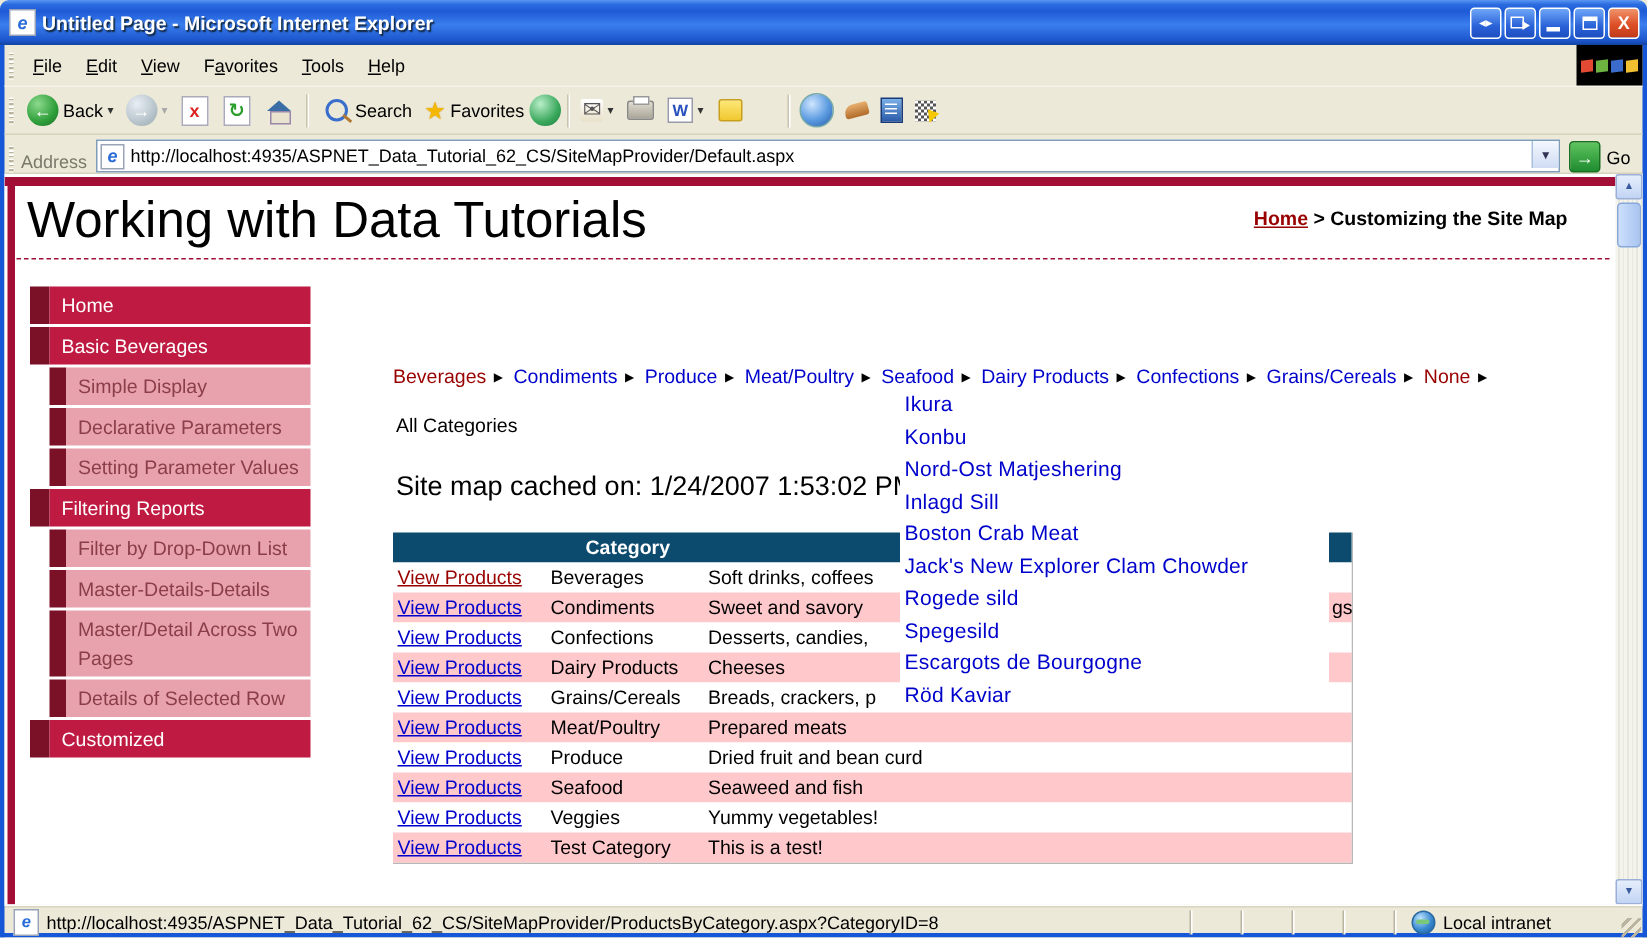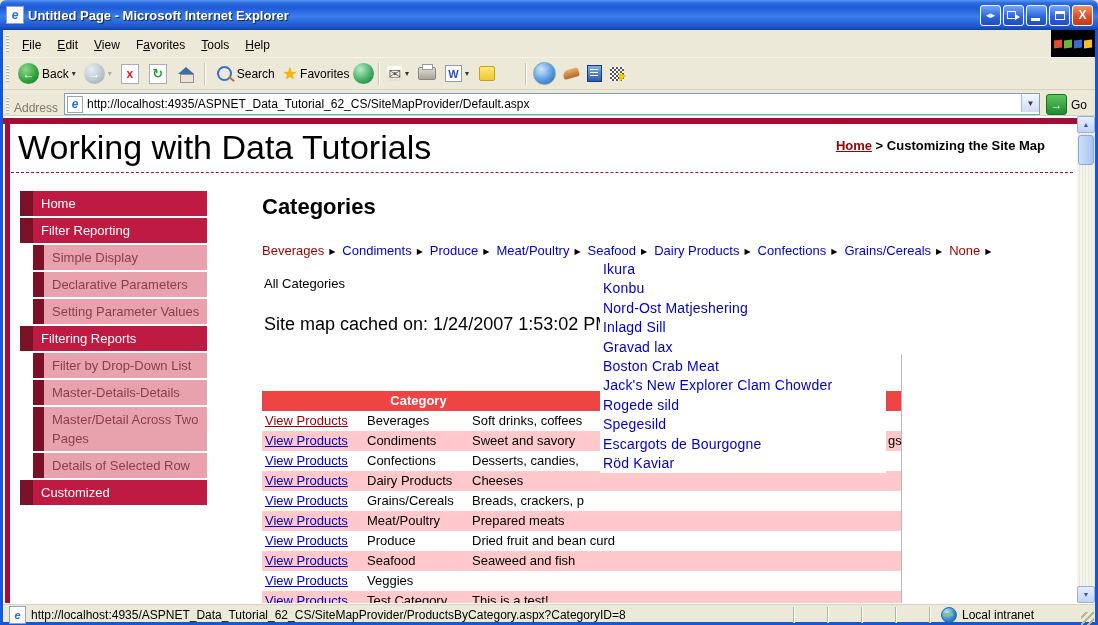--- a/index.html
+++ b/index.html
@@ -105,21 +105,21 @@
   .heading{position:absolute;left:259px;top:78px;font-size:22px;font-weight:bold;color:#000;}
   .catmenu{position:absolute;left:259px;top:127px;font-size:13px;white-space:nowrap;z-index:2;}
   .cat-link{color:#0000cc;margin-right:5px;}
   .cat-link.hl{color:#990000;}
   .cat-arrow{color:#000;font-size:8px;margin-right:7px;vertical-align:1px;}
   .all-cats{position:absolute;left:261px;top:160px;font-size:13px;color:#000;}
   .cache-note{position:absolute;left:261px;top:198px;font-size:18px;color:#000;}
   
   .w-table{position:absolute;left:259px;top:239px;width:639px;z-index:1;
     border-right:1px solid #b8b8b8;border-bottom:1px solid #b8b8b8;box-sizing:content-box;}
-  .t-head{display:flex;height:20px;background:#ef4444;color:#fff;font-size:13px;font-weight:bold;margin-top:36px;}
+  .t-head{display:flex;height:20px;background:#0c4a6e;color:#fff;font-size:13px;font-weight:bold;}
   .t-head .h2{width:103px;text-align:center;line-height:20px;}
   .t-head .h1{width:105px;} .t-head .h3{flex:1;}
   .t-row{display:flex;height:20px;font-size:13px;line-height:20px;position:relative;background:#fff;}
   .t-row.pink{background:#ffc9cc;}
   .t-view{width:105px;flex:0 0 auto;color:#0000cc;text-decoration:underline;padding-left:3px;box-sizing:border-box;}
   .t-view.visited{color:#990000;}
   .t-cat{width:103px;flex:0 0 auto;color:#000;}
   .t-desc{flex:1;color:#000;white-space:nowrap;overflow:hidden;padding-left:2px;}
   .t-tail{position:absolute;left:626px;top:0;color:#000;}
   
@@ -260,21 +260,21 @@
     <div class="crumbs"><span class="crumb-home">Home</span><span> &gt; </span><span>Customizing the Site Map</span></div>
     <div class="dashed"></div>
 
     <div class="sidebar">
         <div class="sb-row top">
           <span class="sb-block"></span>
           <span class="sb-label">Home</span>
         </div>
         <div class="sb-row top">
           <span class="sb-block"></span>
-          <span class="sb-label">Filter Reporting</span>
+          <span class="sb-label">Basic Beverages</span>
         </div>
         <div class="sb-row sub">
           <span class="sb-gap"></span>
           <span class="sb-strip"></span>
           <span class="sb-label">Simple Display</span>
         </div>
         <div class="sb-row sub">
           <span class="sb-gap"></span>
           <span class="sb-strip"></span>
           <span class="sb-label">Declarative Parameters</span>
@@ -307,21 +307,20 @@
           <span class="sb-gap"></span>
           <span class="sb-strip"></span>
           <span class="sb-label">Details of Selected Row</span>
         </div>
         <div class="sb-row top">
           <span class="sb-block"></span>
           <span class="sb-label">Customized</span>
         </div>
       </div>
 
-    <div class="heading">Categories</div>
     <div class="catmenu"><span class="cat-link hl">Beverages</span><span class="cat-arrow">▶</span><span class="cat-link">Condiments</span><span class="cat-arrow">▶</span><span class="cat-link">Produce</span><span class="cat-arrow">▶</span><span class="cat-link">Meat/Poultry</span><span class="cat-arrow">▶</span><span class="cat-link">Seafood</span><span class="cat-arrow">▶</span><span class="cat-link">Dairy Products</span><span class="cat-arrow">▶</span><span class="cat-link">Confections</span><span class="cat-arrow">▶</span><span class="cat-link">Grains/Cereals</span><span class="cat-arrow">▶</span><span class="cat-link hl">None</span><span class="cat-arrow">▶</span></div>
     <div class="all-cats">All Categories</div>
     <div class="cache-note">Site map cached on: 1/24/2007 1:53:02 PM</div>
 
     <div class="w-table">
       <div class="t-head">
         <span class="h1"></span>
         <span class="h2">Category</span>
         <span class="h3"></span>
       </div>
@@ -363,35 +362,35 @@
             <span class="t-desc">Dried fruit and bean curd</span>
           </div>
           <div class="t-row pink">
             <a class="t-view">View Products</a>
             <span class="t-cat">Seafood</span>
             <span class="t-desc">Seaweed and fish</span>
           </div>
           <div class="t-row">
             <a class="t-view">View Products</a>
             <span class="t-cat">Veggies</span>
+            <span class="t-desc">Yummy vegetables!</span>
           </div>
           <div class="t-row pink">
             <a class="t-view">View Products</a>
             <span class="t-cat">Test Category</span>
             <span class="t-desc">This is a test!</span>
           </div>
         </div>
     </div>
 
     <div class="submenu">
         <div class="sm-item">Ikura</div>
         <div class="sm-item">Konbu</div>
         <div class="sm-item">Nord-Ost Matjeshering</div>
         <div class="sm-item">Inlagd Sill</div>
-        <div class="sm-item">Gravad lax</div>
         <div class="sm-item">Boston Crab Meat</div>
         <div class="sm-item">Jack's New Explorer Clam Chowder</div>
         <div class="sm-item">Rogede sild</div>
         <div class="sm-item">Spegesild</div>
         <div class="sm-item">Escargots de Bourgogne</div>
         <div class="sm-item">Röd Kaviar</div>
       </div>
 
     <div class="vscroll">
       <div class="sc-btn up">▲</div>

